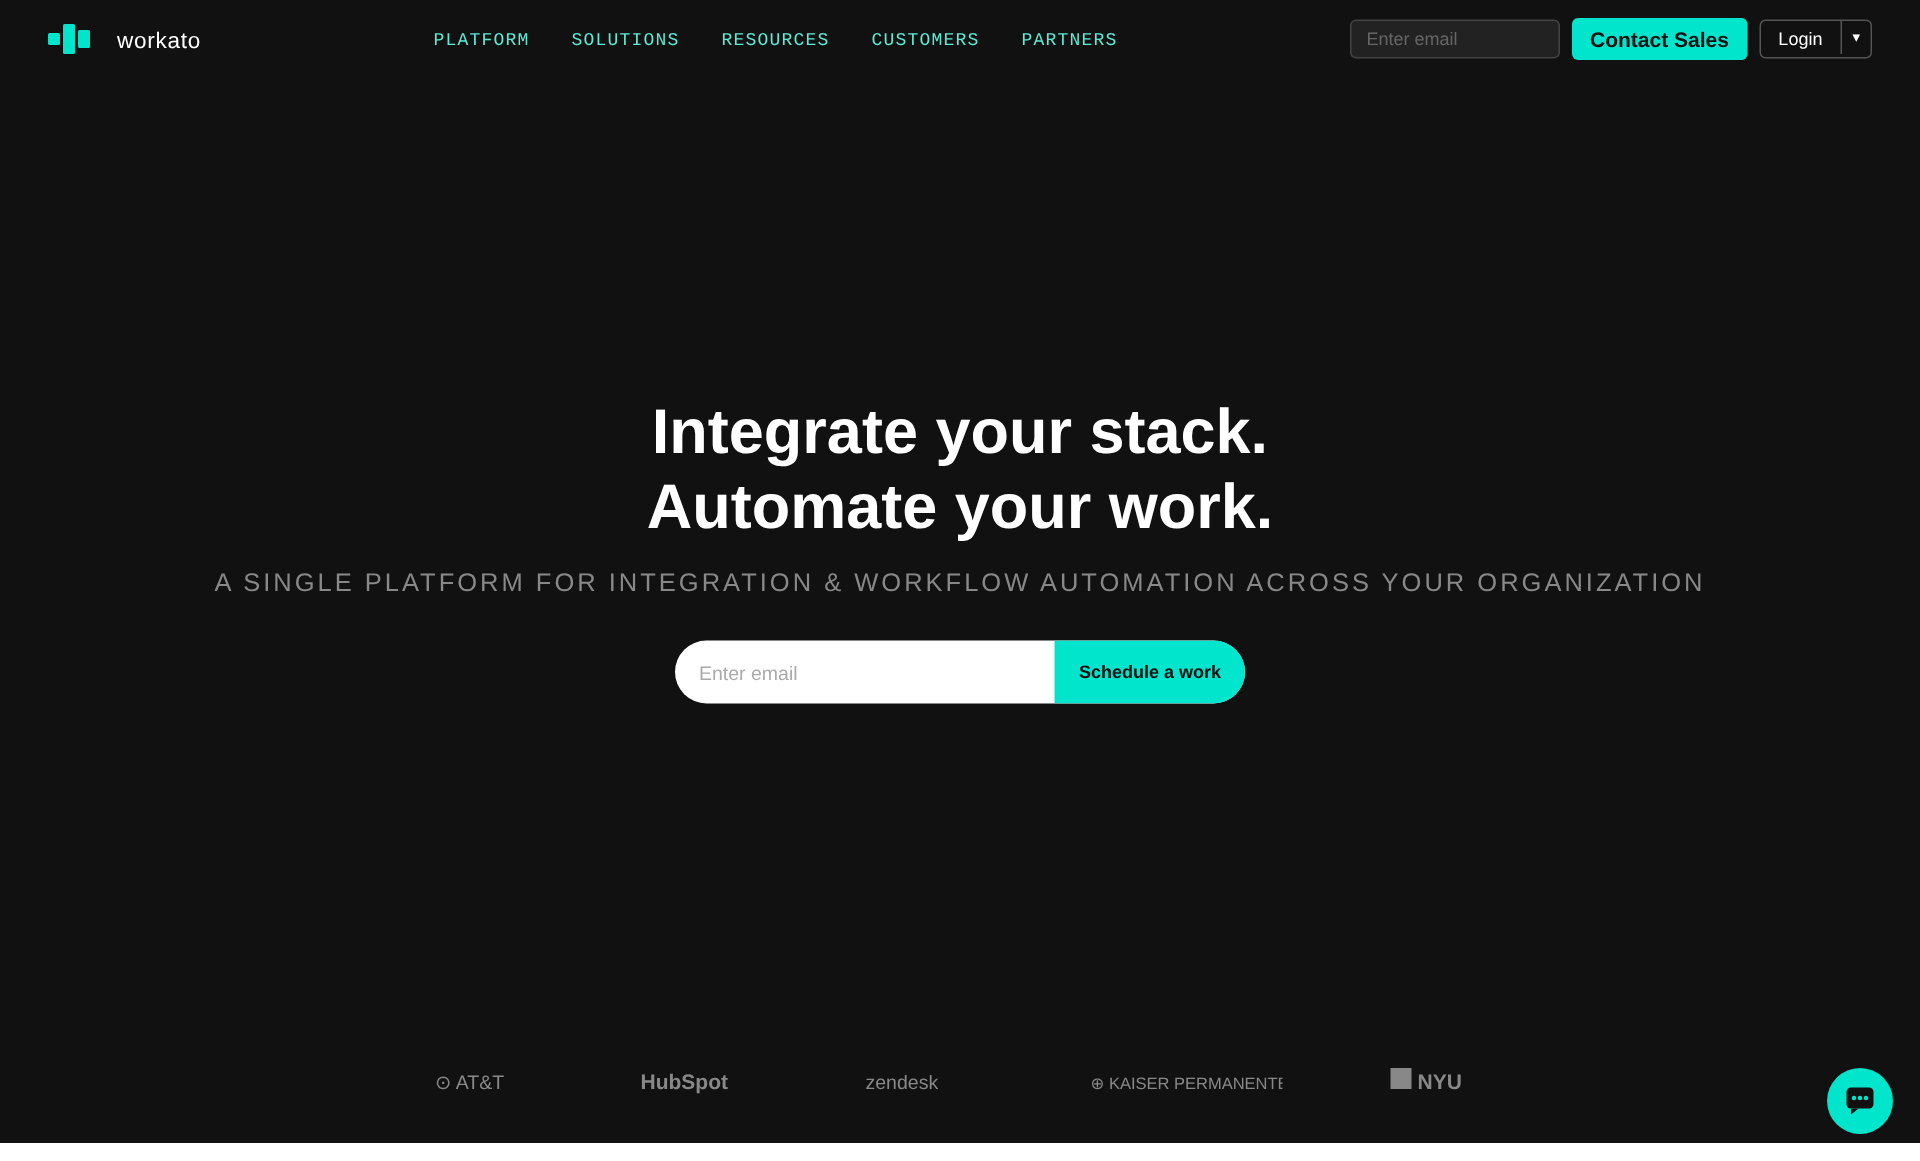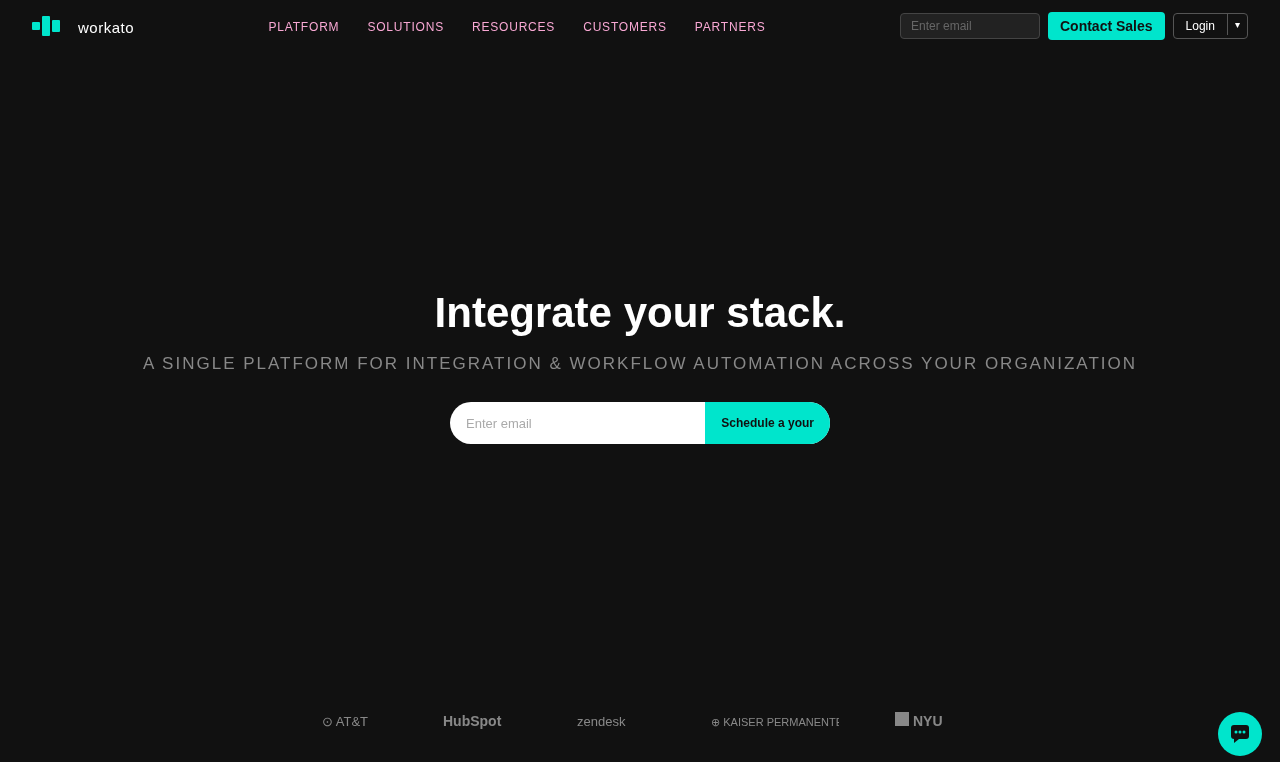--- a/index.html
+++ b/index.html
@@ -38,26 +38,27 @@
       font-weight: 500;
       letter-spacing: 0.5px;
     }
     .nav-links {
       display: flex;
       align-items: center;
       gap: 28px;
       list-style: none;
     }
     .nav-links li a {
-      color: #f9a8d4;
+      color: #5eead4;
       text-decoration: none;
       font-size: 12px;
       font-weight: 500;
       letter-spacing: 0.8px;
       text-transform: uppercase;
+      font-family: Liberation Mono, monospace;
     }
     .nav-right {
       display: flex;
       align-items: center;
       gap: 8px;
     }
     .nav-email-input {
       background: #222;
       border: 1px solid #444;
       border-radius: 4px;
@@ -161,21 +162,21 @@
       white-space: nowrap;
     }
 
     
     .logos-strip {
       background: #111;
       padding: 24px 0 28px 0;
       display: flex;
       align-items: center;
       justify-content: center;
-      gap: 54px;
+      gap: 70px;
     }
     .logo-item {
       opacity: 0.7;
       display: flex;
       align-items: center;
       justify-content: center;
     }
 
     
     .bottom-section {
@@ -229,25 +230,26 @@
     <div class="login-btn-group">
       <button class="login-btn">Login</button>
       <button class="login-dropdown-btn">▾</button>
     </div>
   </div>
 </nav>
 
 <section class="hero">
   <h1>
     <span>Integrate your stack.</span><br>
+    <span>Automate your work.</span>
   </h1>
   <p class="hero-subtitle">A SINGLE PLATFORM FOR INTEGRATION &amp; WORKFLOW AUTOMATION ACROSS YOUR ORGANIZATION</p>
   <div class="hero-form">
     <input class="hero-email-input" type="email" placeholder="Enter email" style="">
-    <button class="schedule-demo-btn">Schedule a your</button>
+    <button class="schedule-demo-btn">Schedule a work</button>
   </div>
 </section>
 
 <div class="logos-strip">
 
   <div class="logo-item">
     <svg width="70" height="30" viewBox="0 0 70 30">
       <text x="5" y="22" font-size="13" fill="#bbb" font-family="sans-serif">⊙ AT&amp;T</text>
     </svg>
   </div>

